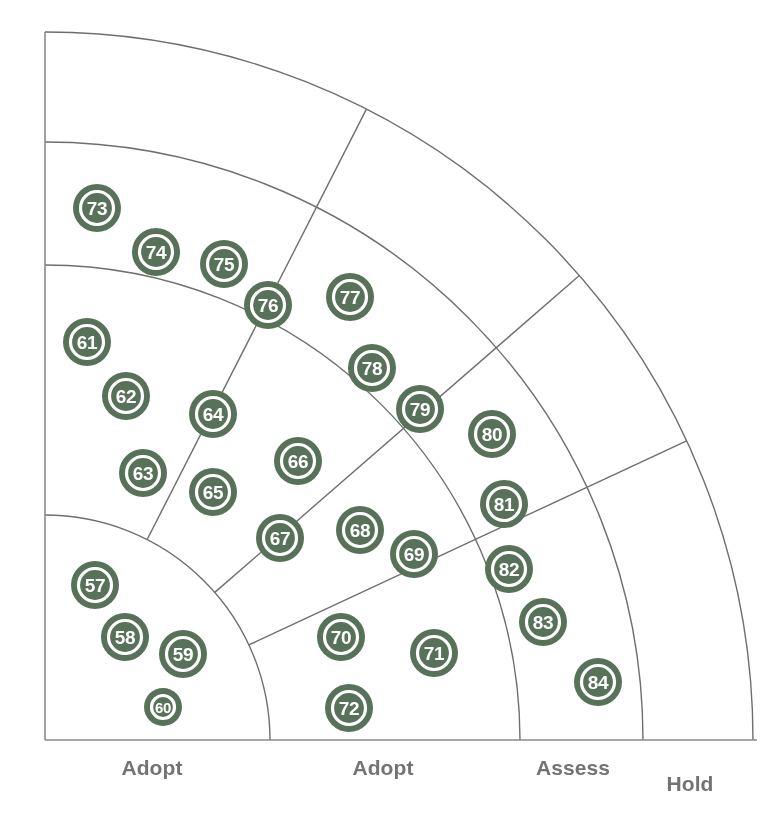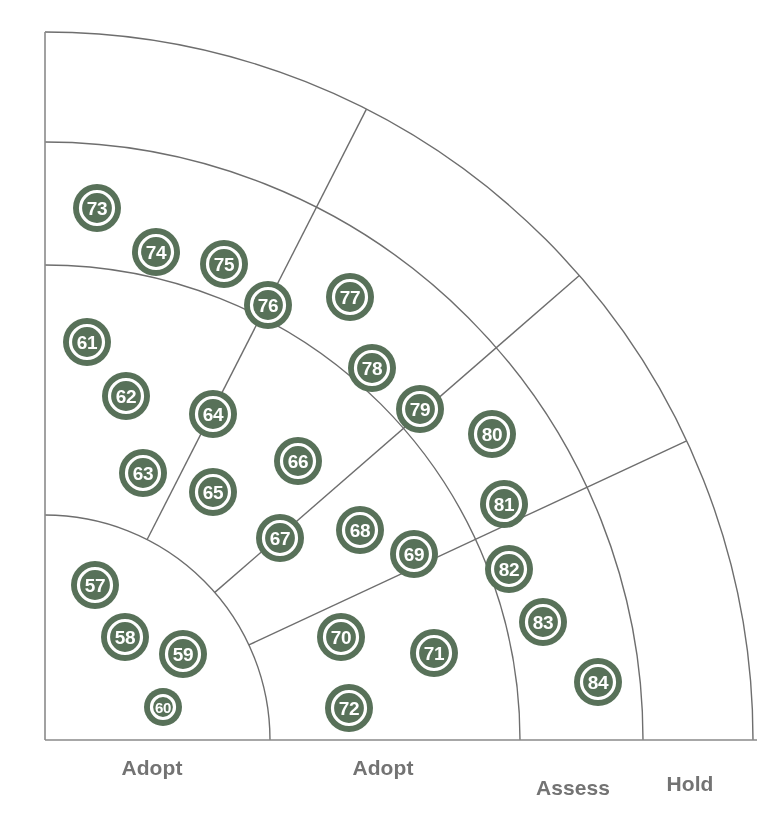--- a/index.html
+++ b/index.html
@@ -231,15 +231,15 @@
         <g class="blip">
           <circle cx="598" cy="682" r="24" class="blip-outer"></circle>
           <circle cx="598" cy="682" r="16.5" class="blip-ring"></circle>
           <text x="598" y="682.5" font-size="19" class="blip-label">84</text>
         </g>
       </g>
   </svg>
 
   <div class="quadrant-label" id="label-adopt" style="left: 152px; top: 756px;">Adopt</div>
   <div class="quadrant-label" id="label-trial" style="left: 383px; top: 756px;">Adopt</div>
-  <div class="quadrant-label" id="label-assess" style="left: 573px; top: 776px;">Assess</div>
+  <div class="quadrant-label" id="label-assess" style="left: 573px; top: 756px;">Assess</div>
   <div class="quadrant-label" id="label-hold" style="left: 690px; top: 772px;">Hold</div>
 </div>
 
 </body></html>

